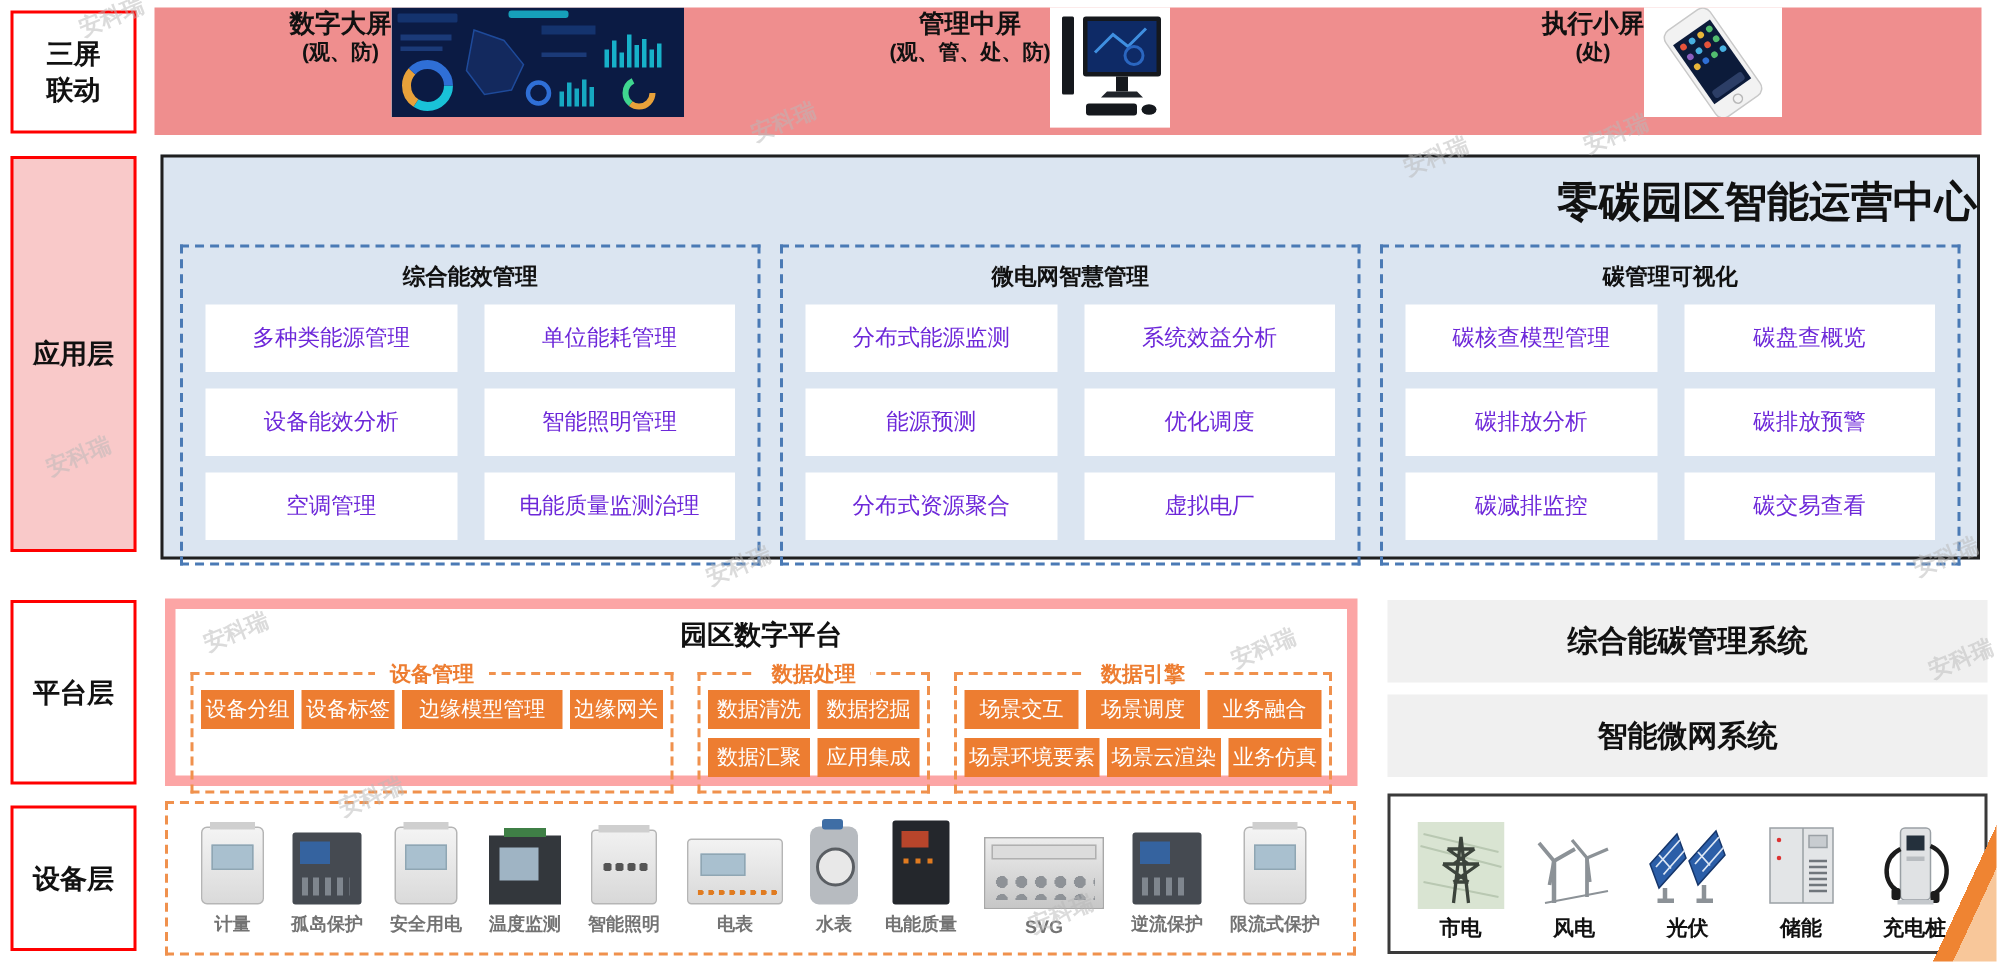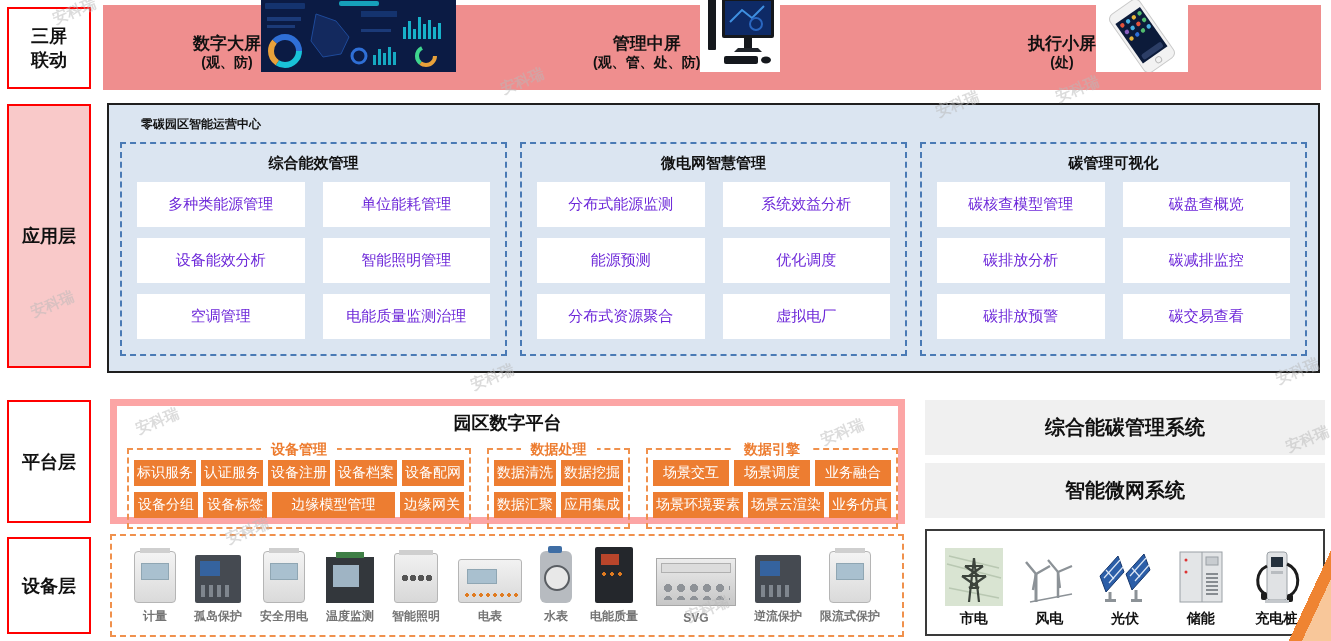--- a/index.html
+++ b/index.html
@@ -21,37 +21,37 @@
   .label-top span { display:inline-block; width:44px; line-height:1.35; }
   .label-app   { top:104px; height:264px; background:#f9c9c9; }
   .label-plat  { top:400px; height:123px; }
   .label-dev   { top:537px; height:97px; }
 
   
   .banner {
     position:absolute; left:103px; top:5px; width:1218px; height:85px;
     background:#ef8e8e; z-index:1;
   }
-  .screen-group { position:absolute; top:0; height:67px; display:flex; align-items:flex-end; }
+  .screen-group { position:absolute; top:0; height:67px; display:flex; align-items:flex-start; }
   .sg-1 { left:90px; }  .sg-2 { left:490px; }  .sg-3 { left:925px; }
   .sg-text { text-align:center; }
   .sg-title { font-size:17px; font-weight:bold; color:#111; line-height:1.25; }
   .sg-sub   { font-size:14px; font-weight:bold; color:#111; }
   .shot { background:#fff; }
 
   .dash-shot { width:195px; height:73px; }
   .pc-shot   { width:80px;  height:80px; }
   .phone-shot{ width:92px;  height:73px; }
 
   
   .app-box {
     position:absolute; left:107px; top:103px; width:1213px; height:270px;
     background:#dbe5f1; border:2px solid #1f1f1f; z-index:1;
   }
-  .app-title { text-align:left; font-size:12px; font-weight:bold; padding-top:11px;padding-left:32px; }
+  .app-title { text-align:right; font-size:28px; font-weight:bold; padding-top:11px;padding-left:32px; }
   .app-cols { display:flex; gap:13px; padding:9px 11px 0 11px; }
   .app-col {
     flex:1; height:214px; border:2px dashed #4a7ab5; padding:5px 15px 0 15px;
   }
   .col-title { text-align:center; font-size:15px; font-weight:bold; margin:5px 0 9px 0; }
   .col-grid { display:grid; grid-template-columns:1fr 1fr; gap:11px 18px; }
   .chip-white {
     background:#ffffff; height:45px; display:flex; align-items:center; justify-content:center;
     font-size:15px; color:#6d28d9; white-space:nowrap;
   }
@@ -282,42 +282,35 @@
         <div class="chip-white">虚拟电厂</div>
       </div>
     </div>
 
     <div class="app-col">
       <div class="col-title">碳管理可视化</div>
       <div class="col-grid">
         <div class="chip-white">碳核查模型管理</div>
         <div class="chip-white">碳盘查概览</div>
         <div class="chip-white">碳排放分析</div>
+        <div class="chip-white">碳排放预警</div>
         <div class="chip-white">碳减排监控</div>
-        <div class="chip-white">碳排放预警</div>
         <div class="chip-white">碳交易查看</div>
       </div>
     </div>
 
   </div>
 </div>
 
 <div class="platform-box">
   <div class="platform-title">园区数字平台</div>
   <div class="platform-sections">
 
     <div class="p-section sec-1">
       <div class="p-sec-title">设备管理</div>
-      <div class="p-row">
-        <div class="chip-orange">标识服务</div>
-        <div class="chip-orange">认证服务</div>
-        <div class="chip-orange">设备注册</div>
-        <div class="chip-orange">设备档案</div>
-        <div class="chip-orange">设备配网</div>
-      </div>
       <div class="p-row">
         <div class="chip-orange">设备分组</div>
         <div class="chip-orange">设备标签</div>
         <div class="chip-orange chip-wide">边缘模型管理</div>
         <div class="chip-orange">边缘网关</div>
       </div>
     </div>
 
     <div class="p-section sec-2">
       <div class="p-sec-title">数据处理</div>

